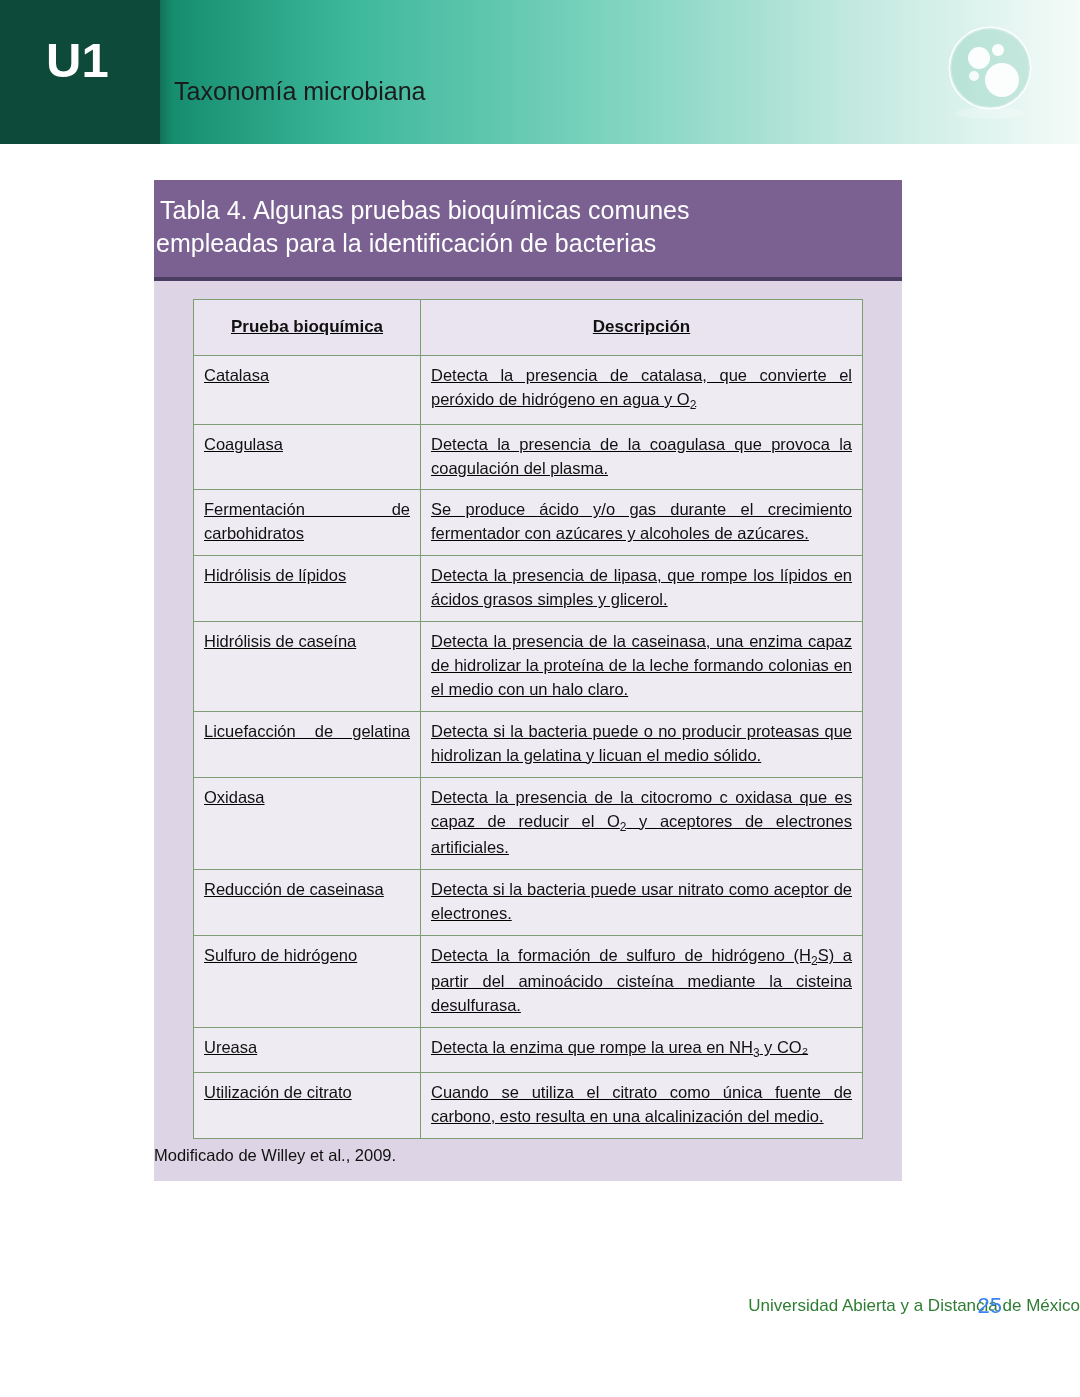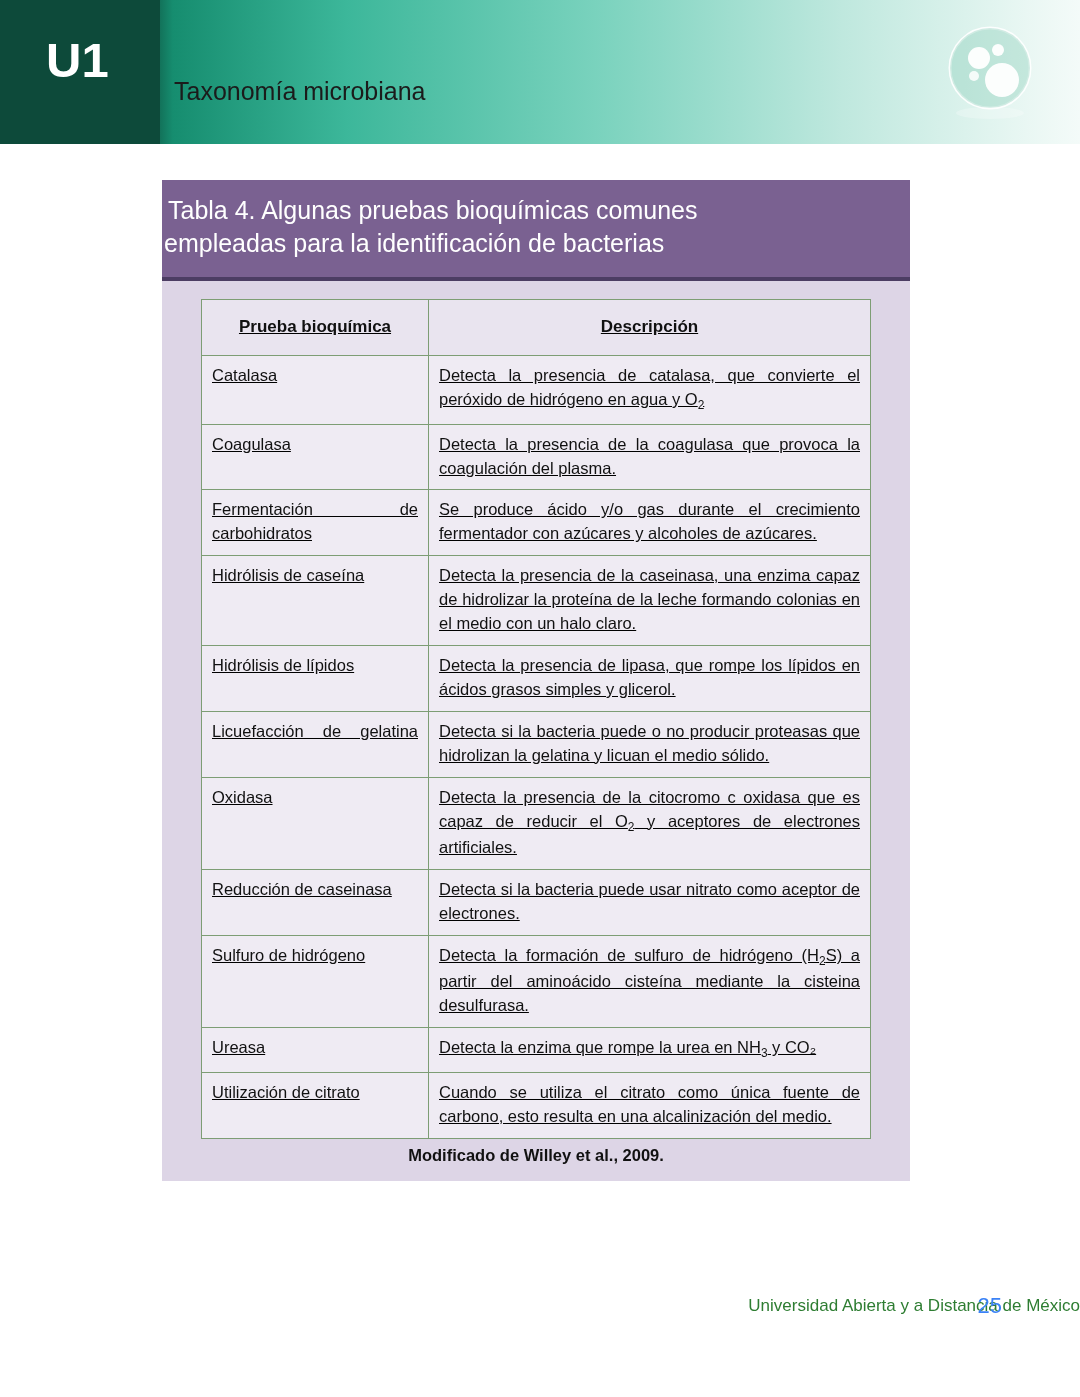--- a/index.html
+++ b/index.html
@@ -70,21 +70,21 @@
     position: absolute;
     right: 38px;
     top: 18px;
     width: 104px;
     height: 104px;
   }
 
   
   .table-block {
     position: absolute;
-    left: 162px;
+    left: 154px;
     top: 180px;
     width: 748px;
   }
   .table-caption {
     background: #7a6191;
     color: #ffffff;
     font-size: 25px;
     line-height: 1.33;
     padding: 14px 0 16px 2px;
     border-bottom: 4px solid #4c3d63;
@@ -123,25 +123,23 @@
     padding-bottom: 16px;
     background: #e9e4ef;
   }
   table.bio th.col-test, table.bio td.col-test { width: 206px; }
   table.bio td.col-desc { text-align: justify; }
   td.col-test.justified {
     text-align: justify;
     text-align-last: justify;
   }
   .source-note {
-    text-align: center;
     font-size: 16.5px;
     color: #111111;
     padding-top: 7px;
-    font-weight: bold;
   }
 
   
   .footer-text {
     position: absolute;
     left: 0;
     top: 1296px;
     width: 1080px;
     text-align: right;
     color: #2e7d32;
@@ -198,26 +196,26 @@
           </tr>
           <tr>
             <td class="col-test">Coagulasa</td>
             <td class="col-desc">Detecta la presencia de la coagulasa que provoca la coagulación del plasma.</td>
           </tr>
           <tr>
             <td class="col-test justified">Fermentación de carbohidratos</td>
             <td class="col-desc">Se produce ácido y/o gas durante el crecimiento fermentador con azúcares y alcoholes de azúcares.</td>
           </tr>
           <tr>
+            <td class="col-test">Hidrólisis de lípidos</td>
+            <td class="col-desc">Detecta la presencia de lipasa, que rompe los lípidos en ácidos grasos simples y glicerol.</td>
+          </tr>
+          <tr>
             <td class="col-test">Hidrólisis de caseína</td>
             <td class="col-desc">Detecta la presencia de la caseinasa, una enzima capaz de hidrolizar la proteína de la leche formando colonias en el medio con un halo claro.</td>
-          </tr>
-          <tr>
-            <td class="col-test">Hidrólisis de lípidos</td>
-            <td class="col-desc">Detecta la presencia de lipasa, que rompe los lípidos en ácidos grasos simples y glicerol.</td>
           </tr>
           <tr>
             <td class="col-test justified">Licuefacción de gelatina</td>
             <td class="col-desc">Detecta si la bacteria puede o no producir proteasas que hidrolizan la gelatina y licuan el medio sólido.</td>
           </tr>
           <tr>
             <td class="col-test">Oxidasa</td>
             <td class="col-desc">Detecta la presencia de la citocromo c oxidasa que es capaz de reducir el O<sub>2</sub> y aceptores de electrones artificiales.</td>
           </tr>
           <tr>

